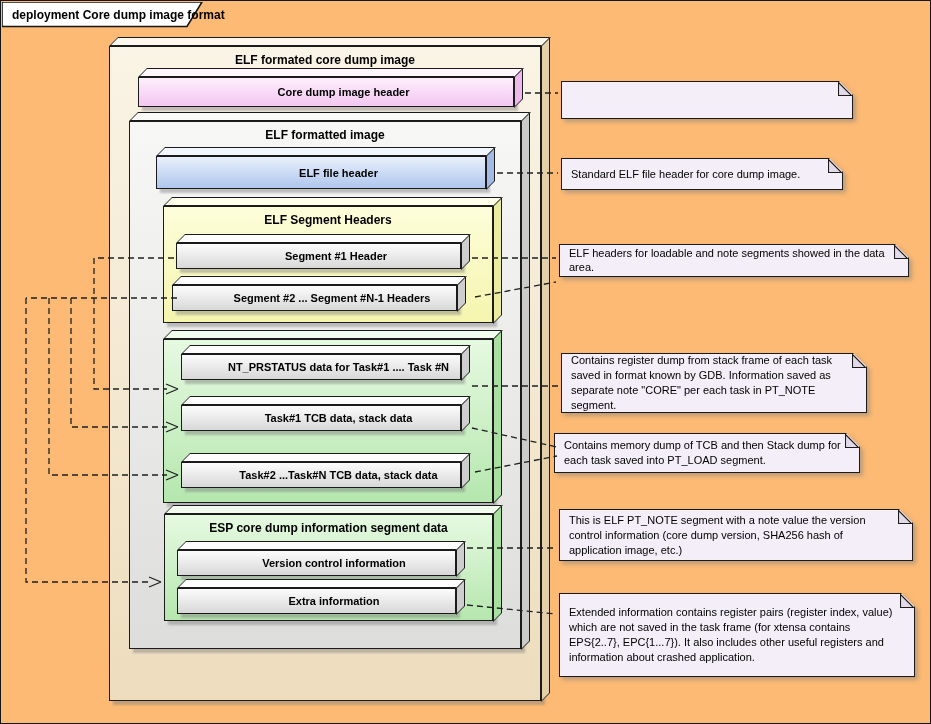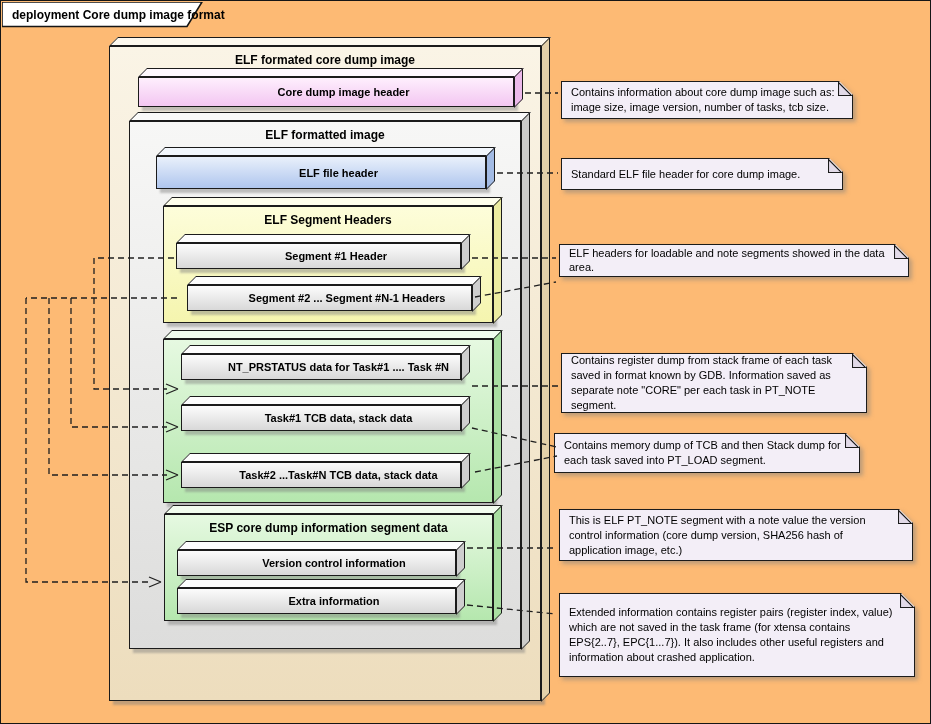--- a/index.html
+++ b/index.html
@@ -64,21 +64,21 @@
   <div class="n3 bluen" style="left:155px;top:155px;width:330px;height:33px;">
     <div class="lbl">ELF file header</div>
   </div>
 
   <div class="n3 yelc" style="left:162px;top:205px;width:330px;height:117px;">
     <div class="ctitle">ELF Segment Headers</div>
   </div>
   <div class="n3 boxg" style="left:175px;top:242px;width:285px;height:26px;">
     <div class="lbl">Segment #1 Header</div>
   </div>
-  <div class="n3 boxg" style="left:186px;top:284px;width:285px;height:26px;">
+  <div class="n3 boxg" style="left:171px;top:284px;width:285px;height:26px;">
     <div class="lbl">Segment #2 ... Segment #N-1 Headers</div>
   </div>
 
   <div class="n3 grnc" style="left:162px;top:338px;width:330px;height:164px;">
     <div class="ctitle">ELF Segment Data (Tasks Data)</div>
   </div>
   <div class="n3 boxg" style="left:180px;top:353px;width:280px;height:26px;">
     <div class="lbl">NT_PRSTATUS data for Task#1 .... Task #N</div>
   </div>
   <div class="n3 boxg" style="left:180px;top:404px;width:280px;height:26px;text-decoration:underline;">
@@ -94,21 +94,20 @@
   <div class="n3 boxg" style="left:176px;top:549px;width:279px;height:26px;">
     <div class="lbl">Version control information</div>
   </div>
   <div class="n3 boxg" style="left:176px;top:587px;width:279px;height:26px;">
     <div class="lbl">Extra information</div>
   </div>
 
 
   <div class="notew" style="left:560px;top:80px;width:292px;height:38px;">
     <div class="note">
-        <div class="note-text">Contains information about core dump image such as: image size, image version, number of tasks, tcb size.</div>
       <svg class="fold" width="14" height="14">
           <path d="M0.5,0.5 L13.5,13.5 L0.5,13.5 Z" fill="#e2dae8" stroke="#1b1b1b" stroke-width="1.1"></path>
         </svg>
     </div>
   </div>
   <div class="notew" style="left:560px;top:157px;width:282px;height:32px;">
     <div class="note">
         <div class="note-text">Standard ELF file header for core dump image.</div>
       <svg class="fold" width="14" height="14">
           <path d="M0.5,0.5 L13.5,13.5 L0.5,13.5 Z" fill="#e2dae8" stroke="#1b1b1b" stroke-width="1.1"></path>

